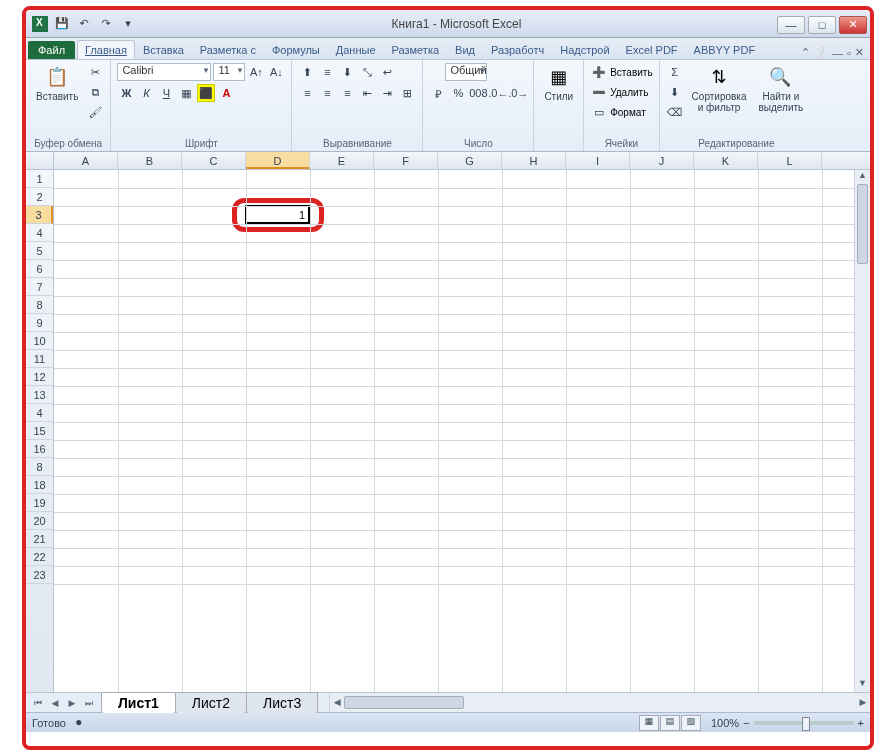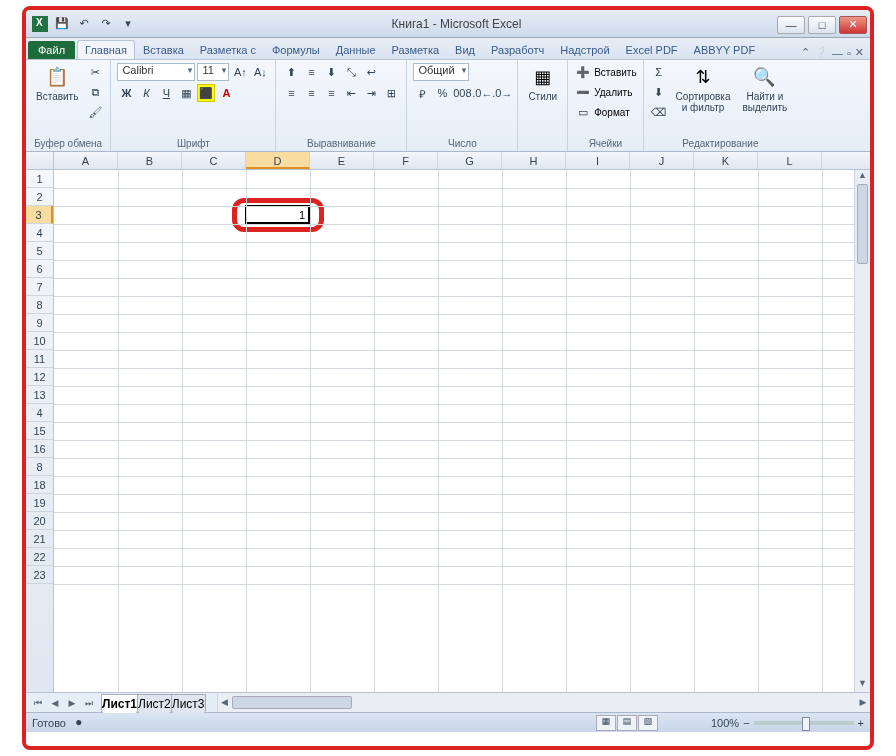--- a/index.html
+++ b/index.html
@@ -13,39 +13,39 @@
 .excel-icon::after { content: 'X'; color: #fff; font-size: 10px; font-weight: bold; position: absolute; left: 4px; top: 1px; }
 .qat-btn { width: 16px; height: 16px; display: flex; align-items: center; justify-content: center; font-size: 11px; color: #345; }
 .title { flex: 1; text-align: center; font-size: 12px; color: #444; }
 .winbtns { display: flex; }
 .winbtn { width: 28px; height: 18px; margin-top: 2px; margin-right: 3px; border-radius: 2px; display: flex; align-items: center; justify-content: center; font-size: 11px; border: 1px solid #aaa; background: linear-gradient(#fafcff,#dbe5f0); color: #333; }
 .winbtn.close { background: linear-gradient(#e98,#c33); color: #fff; border-color: #a55; }
 
 .ribbon-tabs { height: 22px; background: linear-gradient(#e8eef7,#d9e3f1); display: flex; align-items: flex-end; padding-left: 2px; border-bottom: 1px solid #b8c4d4; }
 .file-tab { background: #1e6c3b; color: #fff; padding: 3px 10px 3px 10px; font-size: 11px; border-radius: 2px 2px 0 0; margin-right: 2px; }
 .rtab { padding: 3px 7px; font-size: 11px; color: #3a5a8a; cursor: pointer; border: 1px solid transparent; border-bottom: none; }
-.rtab.active { background: #f2f6fb; border-color: #b8c4d4; border-radius: 3px 3px 0 0; color: #3a5a8a; }
+.rtab.active { background: #f2f6fb; border-color: #b8c4d4; border-radius: 3px 3px 0 0; color: #3a5a8a; text-decoration: underline; }
 .ribbon-help { margin-left: auto; display: flex; gap: 4px; padding-right: 6px; align-items: center; }
 .help-btn { font-size: 11px; color: #567; }
 
 .ribbon { height: 92px; background: linear-gradient(#f4f8fd,#e5edf7); border-bottom: 1px solid #a9b8cc; display: flex; }
 .rgroup { border-right: 1px solid #c8d3e2; padding: 3px 6px 2px 6px; display: flex; flex-direction: column; justify-content: space-between; }
 .rgroup-body { display: flex; gap: 4px; align-items: flex-start; flex: 1; }
 .rgroup-label { font-size: 10px; color: #567; text-align: center; padding-top: 1px; }
 .big-btn { display: flex; flex-direction: column; align-items: center; gap: 2px; padding: 2px 4px; }
 .big-btn .ico { width: 24px; height: 24px; display: flex; align-items: center; justify-content: center; font-size: 18px; }
 .big-btn .lbl { font-size: 10px; color: #345; text-align: center; line-height: 1.1; }
 .col { display: flex; flex-direction: column; gap: 2px; }
 .row { display: flex; gap: 2px; align-items: center; }
 .mini { width: 18px; height: 18px; border: 1px solid transparent; display: flex; align-items: center; justify-content: center; font-size: 11px; color: #345; }
 .combo { height: 18px; border: 1px solid #abc; background: #fff; font-size: 11px; padding: 0 14px 0 4px; position: relative; color: #333; }
 .combo::after { content: '▾'; position: absolute; right: 2px; top: 1px; font-size: 9px; color: #567; }
-.font-name { width: 78px; }
+.font-name { width: 94px; }
 .font-size { width: 32px; }
-.num-fmt { width: 56px; }
+.num-fmt { width: 42px; margin-left: 16px; }
 
 .namebox-row { height: 22px; background: #e5edf7; border-bottom: 1px solid #a9b8cc; display: flex; align-items: center; }
 .namebox { width: 92px; height: 18px; margin: 0 2px 0 4px; border: 1px solid #abc; background: #fff; font-size: 11px; padding-left: 6px; display: flex; align-items: center; position: relative; }
 .namebox::after { content: '▾'; position: absolute; right: 3px; font-size: 9px; color: #567; }
 .fx { width: 18px; height: 18px; display: flex; align-items: center; justify-content: center; font-style: italic; font-size: 12px; color: #666; margin-left: 40px; }
 .formula-bar { flex: 1; height: 18px; border: 1px solid #abc; background: #fff; margin-right: 16px; font-size: 11px; padding-left: 4px; display: flex; align-items: center; position: relative; }
 .formula-hl { position: absolute; left: 0; top: -4px; height: 24px; width: 106px; border: 4px solid #d22; border-radius: 10px; pointer-events: none; }
 
 .grid-area { position: relative; height: 540px; display: flex; flex-direction: column; }
 .col-headers { height: 18px; display: flex; background: linear-gradient(#f3f6fa,#e0e7f0); border-bottom: 1px solid #b8c4d4; }
@@ -62,27 +62,27 @@
 .active-cell { position: absolute; border: 2px solid #000; background: #fff; font-size: 11px; text-align: right; padding-right: 3px; line-height: 16px; }
 .cell-hl { position: absolute; border: 5px solid #d22; border-radius: 12px; pointer-events: none; }
 .vscroll { width: 16px; background: #e9eef5; border-left: 1px solid #ccd5e0; position: relative; }
 .vscroll .thumb { position: absolute; left: 2px; right: 2px; top: 14px; height: 80px; background: #cdd7e4; border: 1px solid #aab; border-radius: 2px; }
 .vscroll .arr { position: absolute; left: 0; right: 0; height: 14px; text-align: center; font-size: 9px; color: #567; }
 
 .hscroll-row { height: 20px; display: flex; background: #e5edf7; border-top: 1px solid #b8c4d4; }
 .sheet-nav { display: flex; align-items: center; padding: 0 4px; gap: 1px; }
 .sheet-nav .nbtn { width: 16px; height: 16px; font-size: 9px; color: #567; text-align: center; line-height: 16px; }
 .sheet-tabs { display: flex; align-items: flex-end; }
-.stab { padding: 2px 0; font-size: 12px; background: #e0e6ef; border: 1px solid #aab; border-bottom: none; margin-right: -1px; border-radius: 0 0 3px 3px; transform: translateY(1px); }
+.stab { padding: 2px 16px; font-size: 14px; background: #e0e6ef; border: 1px solid #aab; border-bottom: none; margin-right: -1px; border-radius: 0 0 3px 3px; transform: translateY(1px); }
 .stab.active { background: #fff; font-weight: bold; }
 .hscroll { flex: 1; background: #e9eef5; margin-left: 12px; position: relative; border-left: 1px solid #ccd5e0; }
 .hscroll .thumb { position: absolute; top: 3px; bottom: 3px; left: 14px; width: 120px; background: #cdd7e4; border: 1px solid #aab; border-radius: 2px; }
 .hscroll .arr { position: absolute; top: 0; bottom: 0; width: 14px; text-align: center; font-size: 9px; color: #567; line-height: 18px; }
 
-.statusbar { height: 20px; background: linear-gradient(#dbe5f2,#c8d6e8); display: flex; align-items: center; font-size: 11px; color: #345; padding: 0 6px; border-top: 1px solid #a9b8cc; gap: 43px; }
+.statusbar { height: 20px; background: linear-gradient(#dbe5f2,#c8d6e8); display: flex; align-items: center; font-size: 11px; color: #345; padding: 0 6px; border-top: 1px solid #a9b8cc; }
 .status-left { flex: 1; display: flex; gap: 10px; align-items: center; }
 .view-btns { display: flex; gap: 1px; }
 .vbtn { width: 20px; height: 16px; border: 1px solid #aab; background: #eef3f9; font-size: 9px; text-align: center; }
 .zoom { display: flex; align-items: center; gap: 4px; margin-left: 10px; }
 .zoom .slider { width: 100px; height: 4px; background: #bcc; position: relative; }
 .zoom .slider::after { content: ''; position: absolute; left: 48px; top: -4px; width: 6px; height: 12px; background: #eef3f9; border: 1px solid #889; }
 </style>
 </head>
 <body>
 

